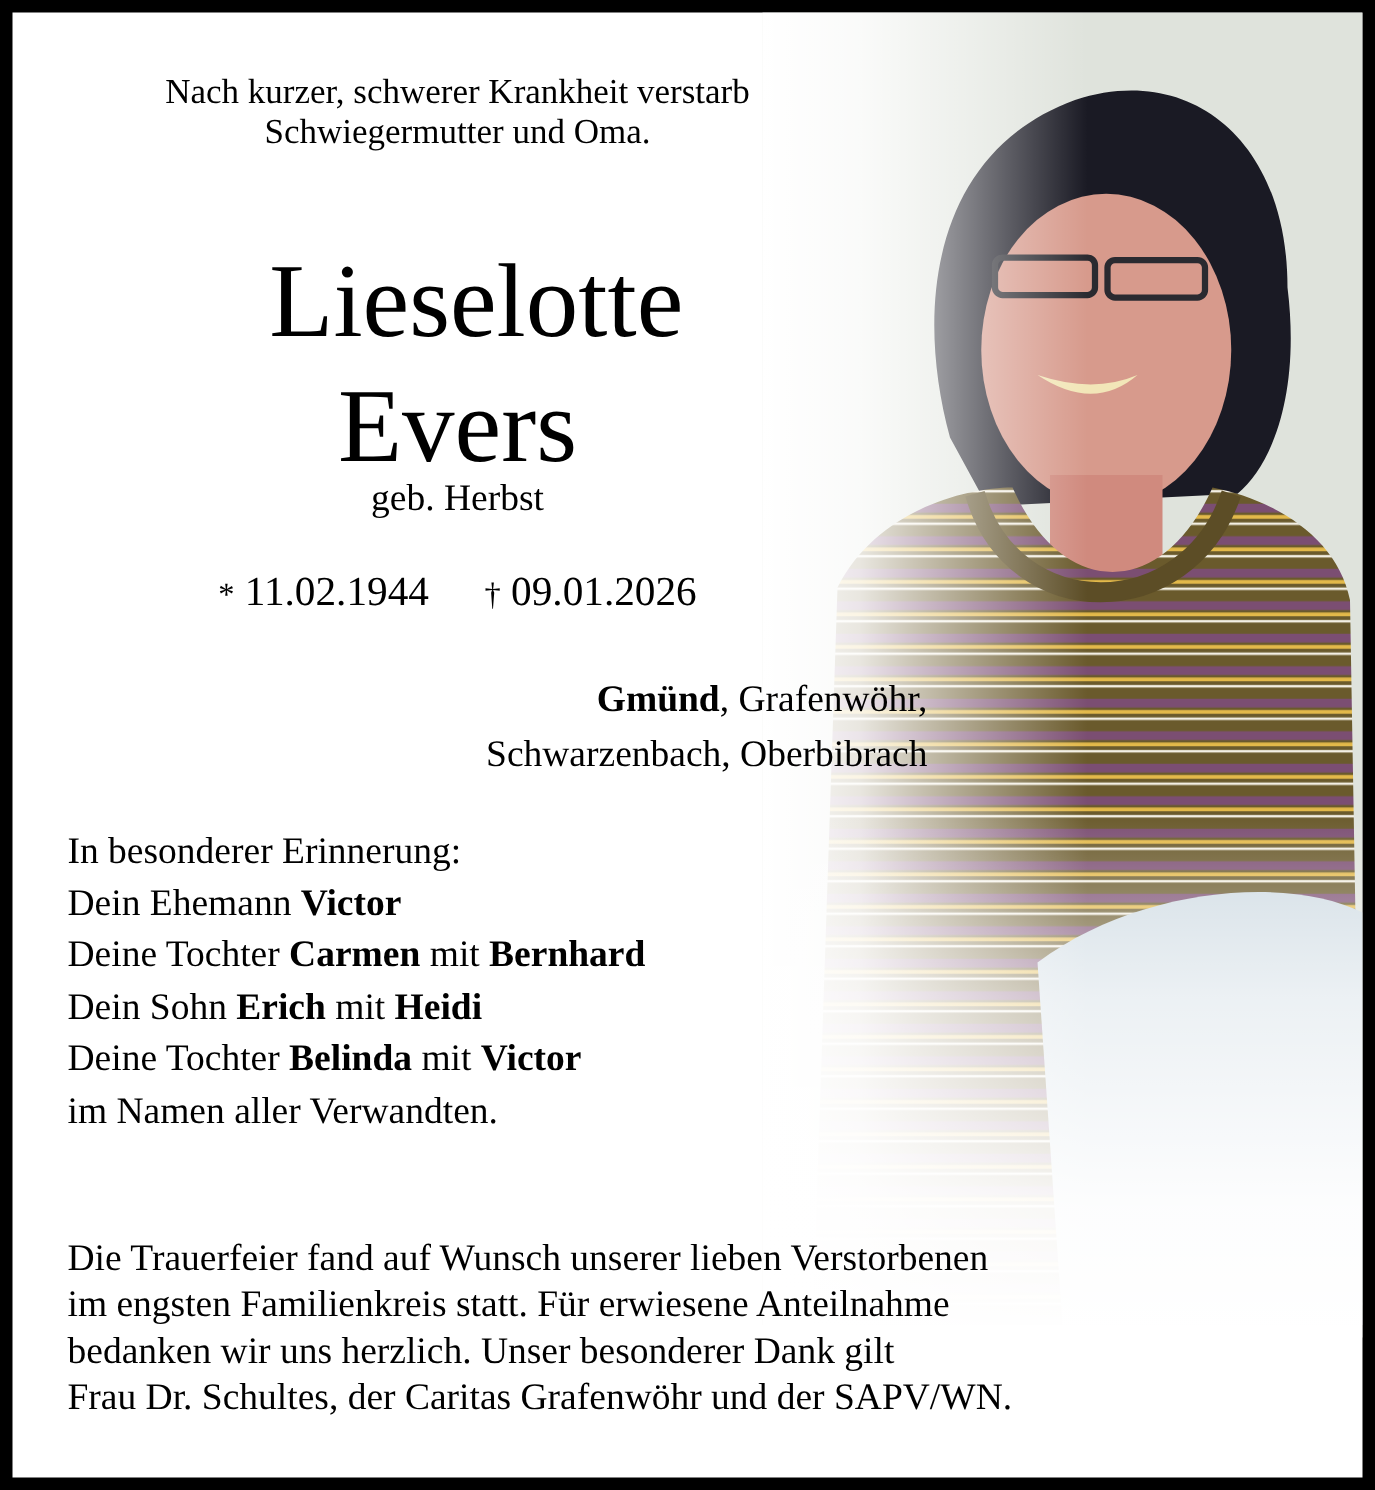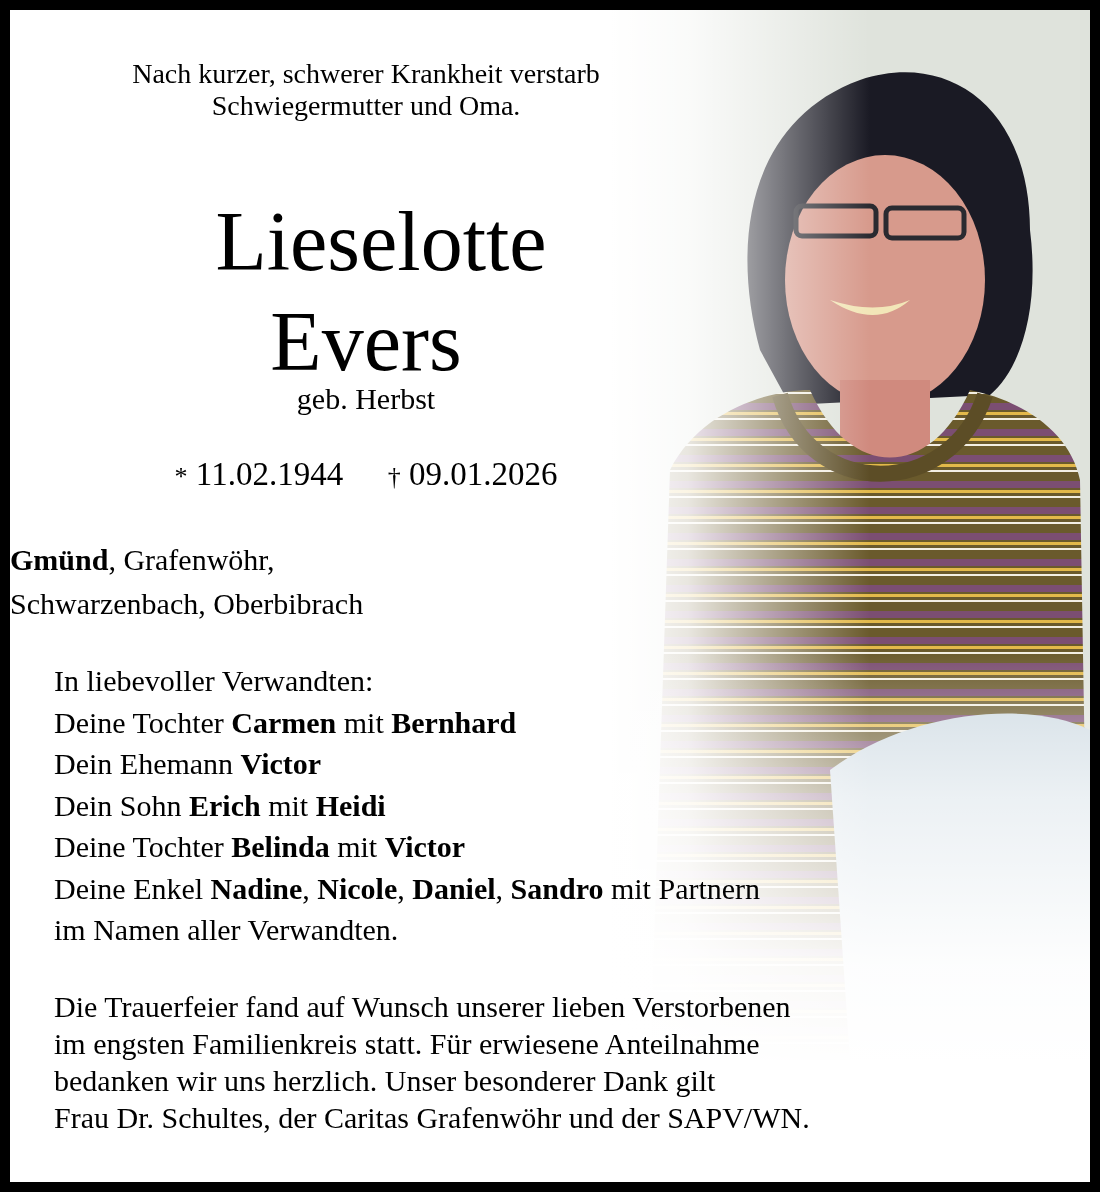--- a/index.html
+++ b/index.html
@@ -14,21 +14,21 @@
       background:linear-gradient(to bottom, rgba(255,255,255,0) 0%, rgba(255,255,255,0.6) 35%, rgba(255,255,255,0.95) 75%, #fff 100%); }
   .text { position:absolute; left:0; top:0; width:938px; height:1172px; }
   .intro { position:absolute; left:0; width:712px; top:48px; text-align:center; font-size:28px; line-height:32px; }
   .name { position:absolute; left:0; width:712px; text-align:center; font-size:84px; line-height:84px; }
   .name.first { top:190px;padding-left:15px; }
   .name.last { top:290px; }
   .nee { position:absolute; left:0; width:712px; top:372px; text-align:center; font-size:30px; }
   .dates { position:absolute; left:0; width:712px; top:446px; text-align:center; font-size:33px; }
   .dates .sym { font-size:26px; }
   .gap { display:inline-block; width:28px; }
-  .places { position:absolute; left:0; width:712px; top:528px; text-align:left; font-size:30px; line-height:44px; }
+  .places { position:absolute; left:0; width:712px; top:528px; text-align:right; font-size:30px; line-height:44px;padding-left:20px; }
   .memory { position:absolute; left:44px; top:650px; font-size:30px; line-height:41.5px; }
   .memory b { font-weight:bold; }
   .closing { position:absolute; left:44px; top:978px; font-size:30px; line-height:37px; }
 </style>
 </head>
 <body>
 
 <div class="card">
   <div class="photo">
     <svg viewBox="0 0 480 1050" preserveAspectRatio="none" xmlns="http://www.w3.org/2000/svg">
@@ -80,26 +80,25 @@
       <span class="sym">†</span>
       <span>09.01.2026</span>
     </div>
 
     <div class="places">
       <div><b>Gmünd</b><span>, Grafenwöhr,</span></div>
       <div>Schwarzenbach, Oberbibrach</div>
     </div>
 
     <div class="memory">
-      <div>In liebevoller Verwandten:</div>
+      <div>In besonderer Erinnerung:</div>
+      <div><span>Dein Ehemann </span><b>Victor</b></div>
       <div><span>Deine Tochter </span><b>Carmen</b><span> mit </span><b>Bernhard</b></div>
-      <div><span>Dein Ehemann </span><b>Victor</b></div>
       <div><span>Dein Sohn </span><b>Erich</b><span> mit </span><b>Heidi</b></div>
       <div><span>Deine Tochter </span><b>Belinda</b><span> mit </span><b>Victor</b></div>
-      <div><span>Deine Enkel </span><b>Nadine</b><span>, </span><b>Nicole</b><span>, </span><b>Daniel</b><span>, </span><b>Sandro</b><span> mit Partnern</span></div>
       <div>im Namen aller Verwandten.</div>
     </div>
 
     <div class="closing">
       <div>Die Trauerfeier fand auf Wunsch unserer lieben Verstorbenen</div>
       <div>im engsten Familienkreis statt. Für erwiesene Anteilnahme</div>
       <div>bedanken wir uns herzlich. Unser besonderer Dank gilt</div>
       <div>Frau Dr. Schultes, der Caritas Grafenwöhr und der SAPV/WN.</div>
     </div>
   </div>

